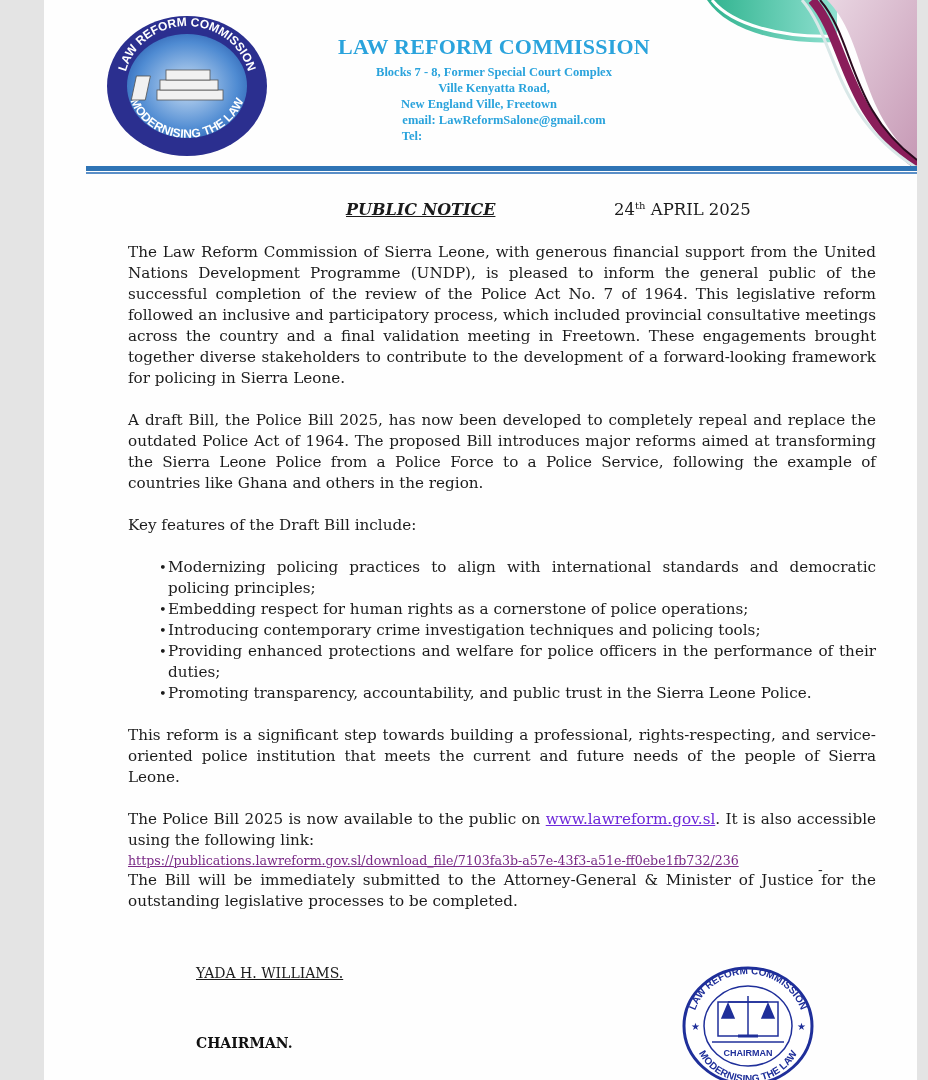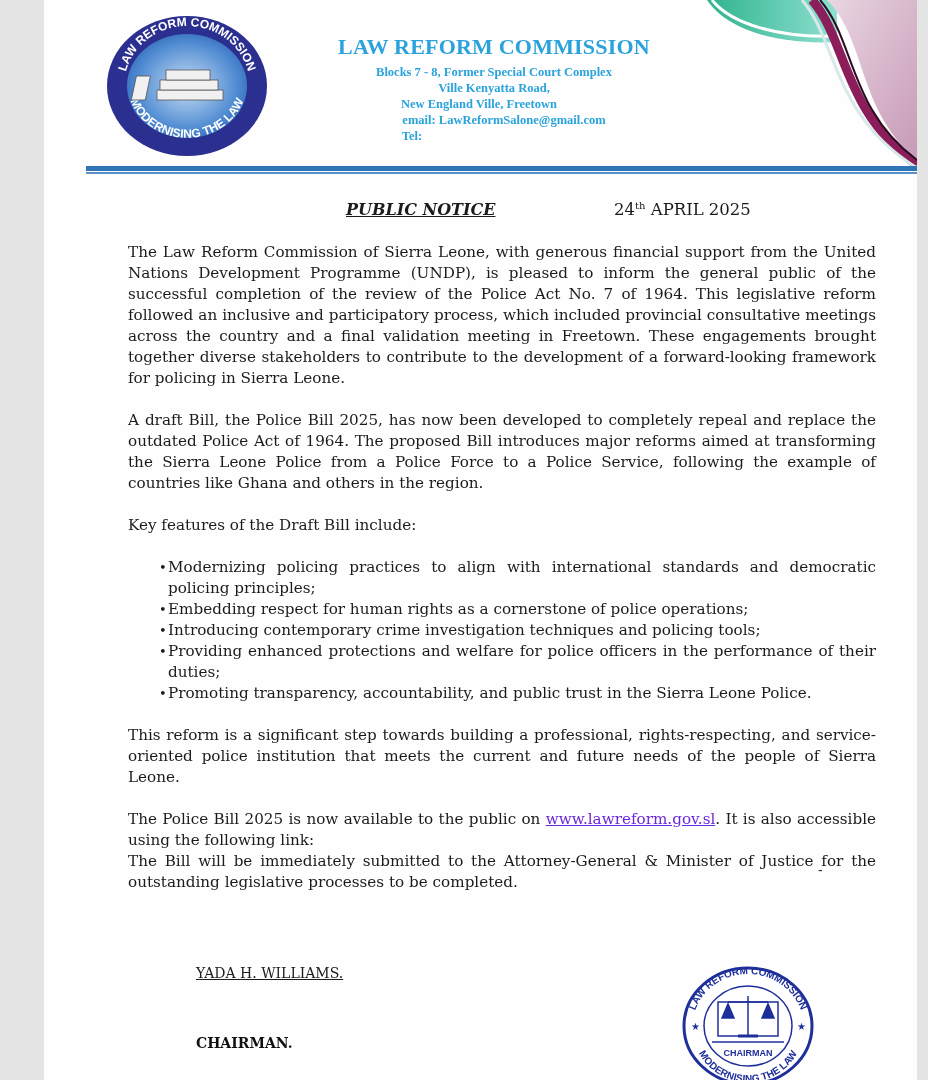--- a/index.html
+++ b/index.html
@@ -101,20 +101,21 @@
       <li>Modernizing policing practices to align with international standards and democratic policing principles;</li>
       <li>Embedding respect for human rights as a cornerstone of police operations;</li>
       <li>Introducing contemporary crime investigation techniques and policing tools;</li>
       <li>Providing enhanced protections and welfare for police officers in the performance of their duties;</li>
       <li>Promoting transparency, accountability, and public trust in the Sierra Leone Police.</li>
     </ul>
     <div class="gap"></div>
     <p>This reform is a significant step towards building a professional, rights-respecting, and service-oriented police institution that meets the current and future needs of the people of Sierra Leone.</p>
     <div class="gap"></div>
     <p><span>The Police Bill 2025 is now available to the public on </span><a class="link-main">www.lawreform.gov.sl</a><span>. It is also accessible using the following link:</span></p>
+    <a class="link-long">https://publications.lawreform.gov.sl/download_file/7103fa3b-a57e-43f3-a51e-ff0ebe1fb732/236</a>
     <p>The Bill will be immediately submitted to the Attorney-General &amp; Minister of Justice for the outstanding legislative processes to be completed.</p>
   </div>
   <span class="dash" style="left:774px; top:862px; font-size:14px; color:#333;">-</span>
 
   <div class="sig-name">YADA H. WILLIAMS.</div>
   <div class="sig-title">CHAIRMAN.</div>
 
   <svg class="stamp" viewBox="0 0 140 116">
     <defs>
       <path id="sTop" d="M14 64 A56 54 0 0 1 126 64"></path>

